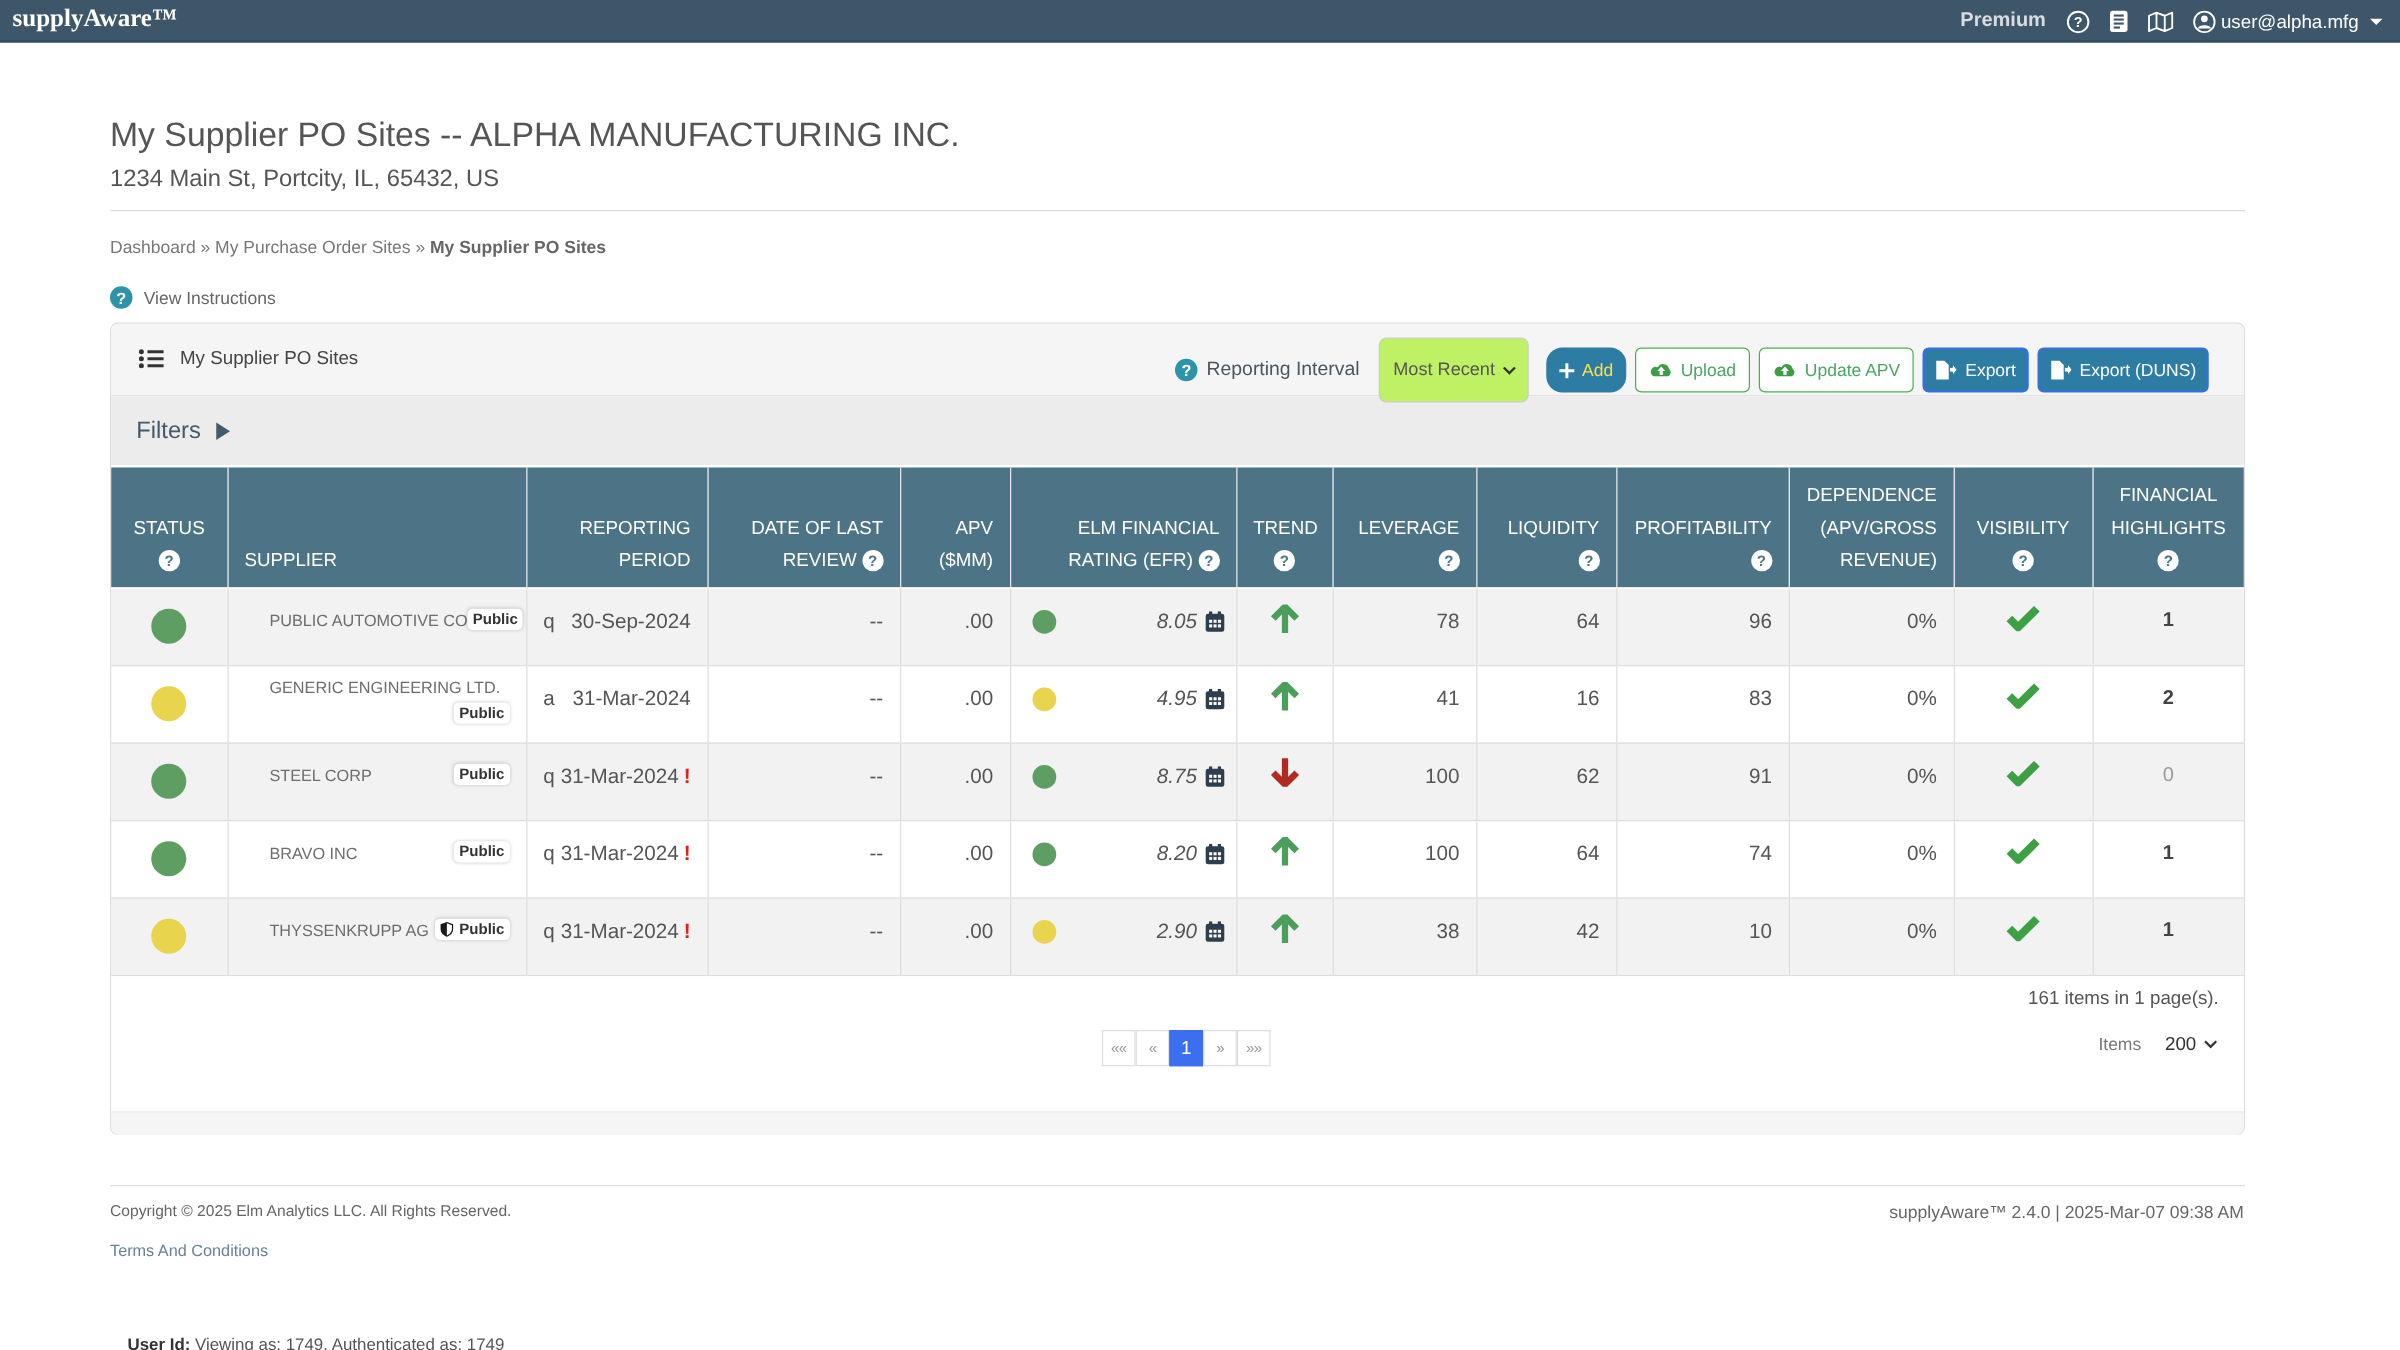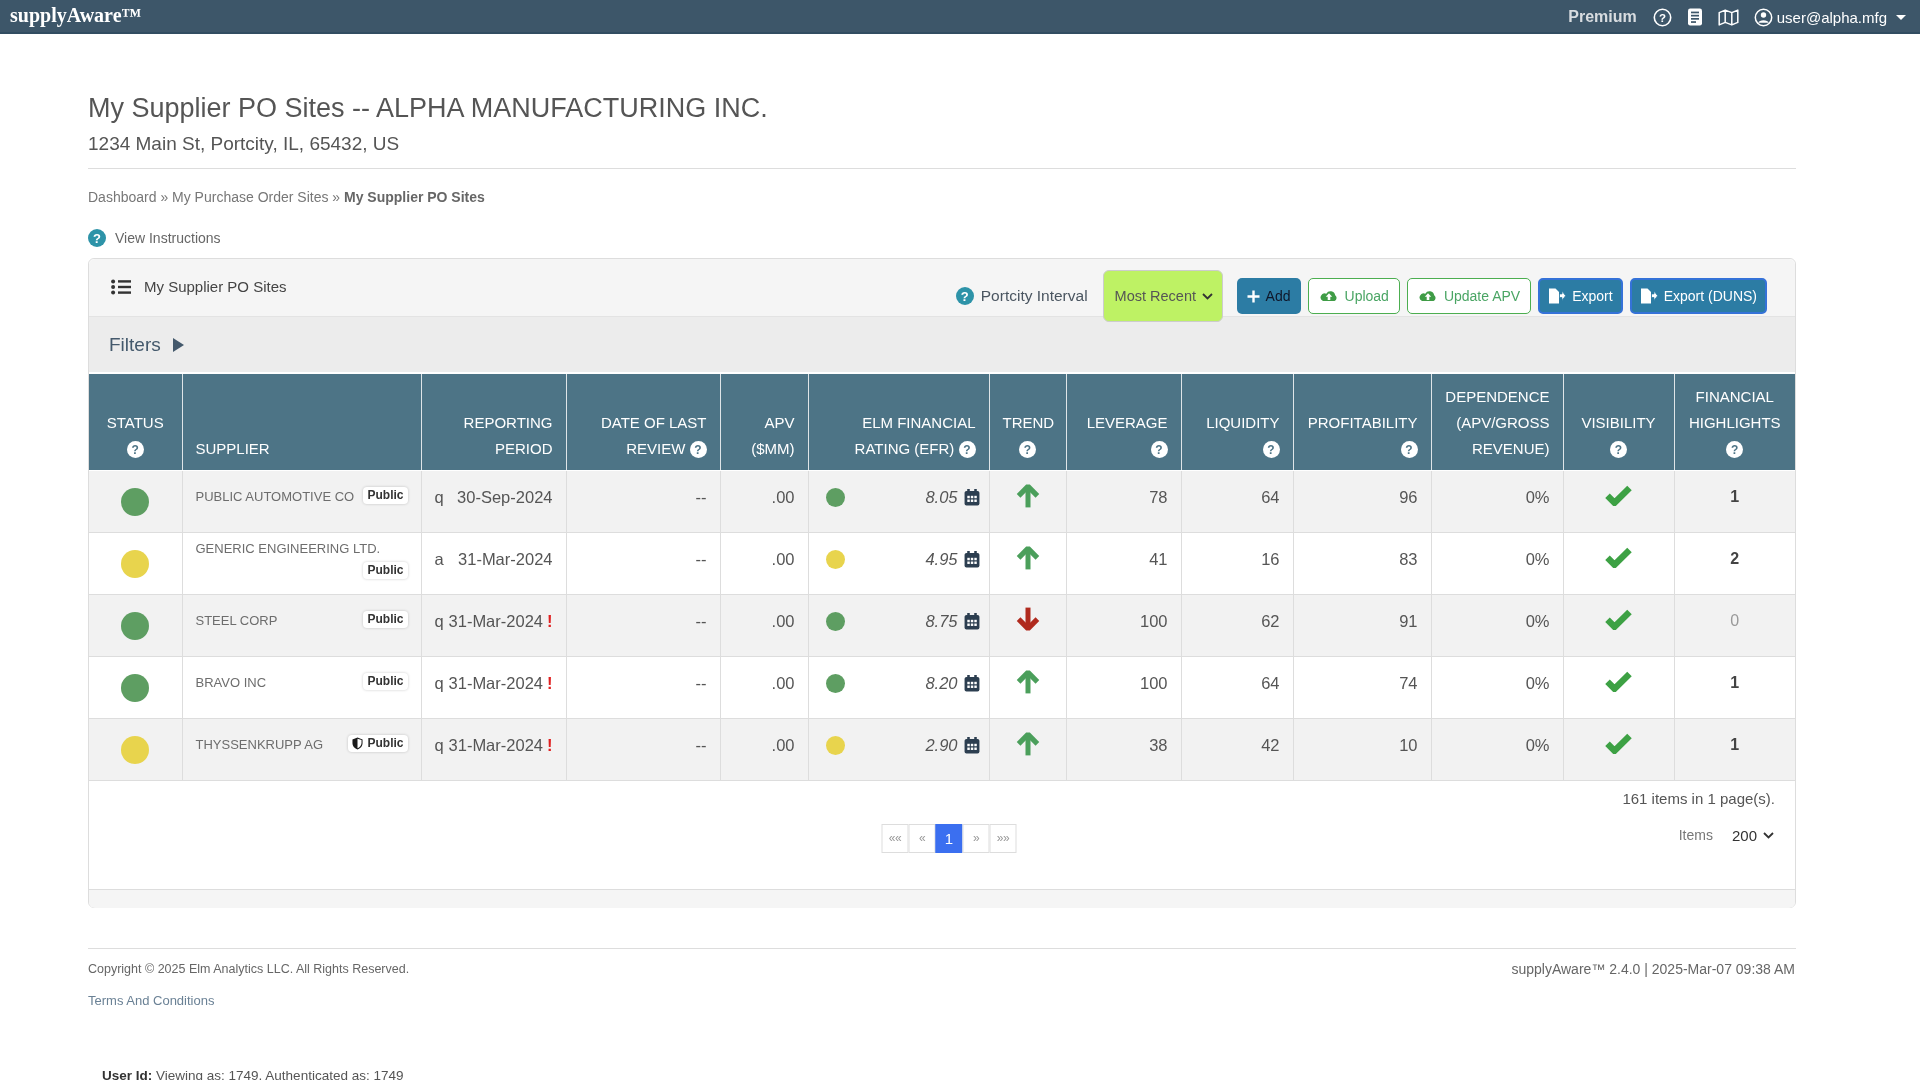--- a/index.html
+++ b/index.html
@@ -43,21 +43,21 @@
   display:flex; align-items:center; gap:13px; }
 .head-controls { position:absolute; right:28px; top:11px; display:flex;
   align-items:center; gap:7px; }
 .ri-label { font-size:15.5px; color:#4a5560; margin:0 8px 0 0; white-space:nowrap; }
 .select { width:120px; height:52px; border:1px solid #ccc; border-radius:6px;
   background:#bef264; display:flex; align-items:center; justify-content:space-between;
   padding:0 9px 0 11px; font-size:14.5px; color:#555; white-space:nowrap;
   margin-right:7px; }
 .btn { height:36px; border-radius:5px; display:flex; align-items:center;
   padding:0 10px; font-size:14px; gap:6px; white-space:nowrap; }
-.btn-blue { background:#2c7ca4; color:#0f172a; }
+.btn-blue { background:#2c7ca4; color:#fde047;border-radius:13px; }
 .btn-outline-blue { background:#2c7ca4; color:#fff; border:2px solid #3572d8; padding:0 8px; }
 .btn-green { background:#fff; color:#4aa564; border:1px solid #4cae50; }
 
 .filters { height:57px; background:#ececec; border-bottom:2px solid #fff;
   display:flex; align-items:center; padding-left:20px; font-size:19px; color:#44596c; }
 .filters .tri { display:inline-block; width:0; height:0; border-top:7px solid transparent;
   border-bottom:7px solid transparent; border-left:11px solid #44596c; margin-left:12px; }
 
 
 table { border-collapse:collapse; table-layout:fixed; width:1706px; }
@@ -73,21 +73,21 @@
 tbody td:first-child { border-left:none; }
 .qwhite { display:inline-flex; width:17px; height:17px; border-radius:50%;
   background:#fff; color:#4d7486; font-size:12px; font-weight:bold;
   align-items:center; justify-content:center; vertical-align:middle; }
 .dot { display:inline-block; border-radius:50%; }
 .dot-status { width:28px; height:28px; margin-top:13px; }
 .green { background:#5e9e62; }
 .yellow { background:#e8d44d; }
 .sup-flex { display:flex; justify-content:space-between; align-items:flex-start; }
 .supname { font-size:13px; color:#6d6d6d; letter-spacing:0px; line-height:20px;
-  white-space:nowrap; }
+  white-space:nowrap;margin-left:20px; }
 .badge { background:#fff; border-radius:4px; padding:1px 4px; line-height:15px;
   font-size:12px; font-weight:bold; color:#333; box-shadow:0 0 3px rgba(0,0,0,0.2);
   white-space:nowrap; display:inline-flex; align-items:center; gap:4px; }
 .rep-flex { display:flex; justify-content:space-between; align-items:center; }
 .efr-flex { display:flex; justify-content:flex-end; align-items:center;font-style:italic; }
 tbody td:nth-child(6) { padding-right:9px; }
 .dot-efr { width:19px; height:19px; margin-right:auto; margin-left:4px; }
 .cal { margin-left:6px; }
 .redbang { color:#e02020; font-weight:bold; margin-left:4px; }
 .fh { font-weight:bold; color:#444; text-align:center; font-size:16px; }
@@ -163,21 +163,21 @@
             <circle cx="2.1" cy="8" r="2" fill="#333"></circle>
             <circle cx="2.1" cy="13.6" r="2" fill="#333"></circle>
             <rect x="7" y="1.2" width="13" height="2.4" fill="#333"></rect>
             <rect x="7" y="6.8" width="13" height="2.4" fill="#333"></rect>
             <rect x="7" y="12.4" width="13" height="2.4" fill="#333"></rect>
           </svg>
         My Supplier PO Sites
       </div>
       <div class="head-controls">
         <span class="qteal">?</span>
-        <span class="ri-label">Portcity Interval</span>
+        <span class="ri-label">Reporting Interval</span>
         <div class="select">
             <span>Most Recent</span>
             <svg width="11" height="7" viewBox="0 0 11 7">
               <path d="M1 1 L5.5 5.5 L10 1" fill="none" stroke="#333" stroke-width="1.8"></path>
             </svg>
           </div>
         <div class="btn btn-blue"><svg width="13" height="13" viewBox="0 0 13 13">
               <path d="M6.5 0.5 V12.5 M0.5 6.5 H12.5" stroke="#fff" stroke-width="2.4"></path>
             </svg>Add</div>
         <div class="btn btn-green"><svg width="20" height="15" viewBox="0 0 20 15">

